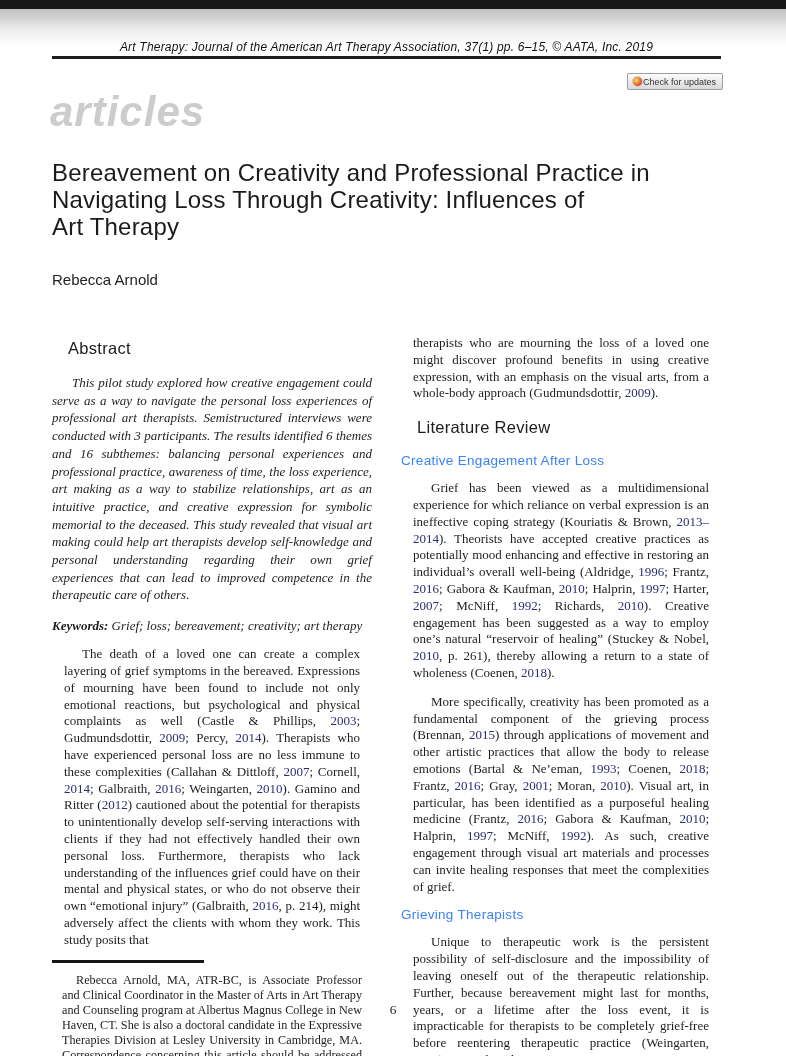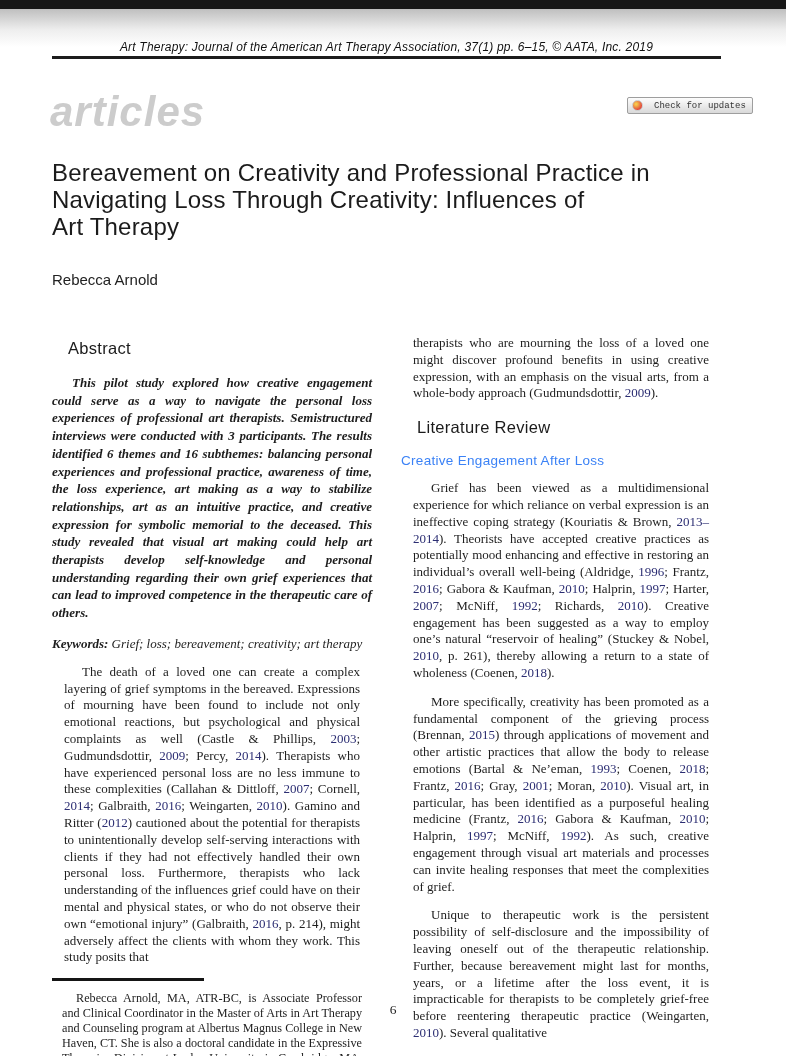--- a/index.html
+++ b/index.html
@@ -30,29 +30,28 @@
     color: #111111;
     white-space: nowrap;
   }
   .header-rule {
     position: absolute; top: 56px; left: 52px; width: 669px; height: 3px;
     background: var(--rule, #1c1c1c);
   }
   .check-updates {
     position: absolute; top: 73px; left: 627px;
     height: 17px; padding: 0 6px 0 4px;
-    display: flex; align-items: center; gap: 11px;
+    display: flex; align-items: center; gap: 0;
     background: linear-gradient(#fdfdfd, #d9d9d9);
     border: 1px solid var(--badge_border, #9e9e9e);
     border-radius: 2px;
-    font-family: Liberation Mono, monospace;
+    font-family: Liberation Sans, sans-serif;
     font-size: 9px; color: #333333;
     cursor: pointer;
     box-sizing: border-box;
-    margin-top: 24px;
   }
   .crossmark {
     width: 11px; height: 11px; border-radius: 50%;
     background: radial-gradient(circle at 35% 35%, #f6c84c 10%, #e2483c 70%);
     border: 1px solid #c9c9c9;
     box-sizing: border-box;
     flex: 0 0 auto;
   }
   .articles-label {
     position: absolute; top: 88px; left: 50px;
@@ -93,21 +92,20 @@
     color: #3b82f6;
     margin: 0;
   }
   .abstract-head { margin-top: 2px; }
   .abstract-text {
     margin: 14px 0 0 0;
     font-style: italic;
     font-size: 13px; line-height: 17.7px;
     text-align: justify;
     text-indent: 20px;
-    font-weight: bold;
   }
   .keywords {
     margin: 13px 0 0 0;
     font-style: italic;
     font-size: 13px; line-height: 17px;
   }
   .keywords .kw-label { font-weight: bold; }
   p.body {
     margin: 12px;
     font-size: 13px; line-height: 16.8px;
@@ -175,20 +173,21 @@
       <div class="footnote-rule"></div>
       <p class="footnote">Rebecca Arnold, MA, ATR-BC, is Associate Professor and Clinical Coordinator in the Master of Arts in Art Therapy and Counseling program at Albertus Magnus College in New Haven, CT. She is also a doctoral candidate in the Expressive Therapies Division at Lesley University in Cambridge, MA. Correspondence concerning this article should be addressed to the author at rarnold@albertus.edu</p>
     </div>
 
     <div class="col">
       <p class="body no-indent"><span>therapists who are mourning the loss of a loved one might discover profound benefits in using creative expression, with an emphasis on the visual arts, from a whole-body approach (Gudmundsdottir, </span><span class="cite">2009</span><span>).</span></p>
       <h2 class="section lit-review">Literature Review</h2>
       <h3 class="subsection sub1">Creative Engagement After Loss</h3>
       <p class="body first-body-right"><span>Grief has been viewed as a multidimensional experience for which reliance on verbal expression is an ineffective coping strategy (Kouriatis &amp; Brown, </span><span class="cite">2013–2014</span><span>). Theorists have accepted creative practices as potentially mood enhancing and effective in restoring an individual’s overall well-being (Aldridge, </span><span class="cite">1996</span><span>; Frantz, </span><span class="cite">2016</span><span>; Gabora &amp; Kaufman, </span><span class="cite">2010</span><span>; Halprin, </span><span class="cite">1997</span><span>; Harter, </span><span class="cite">2007</span><span>; McNiff, </span><span class="cite">1992</span><span>; Richards, </span><span class="cite">2010</span><span>). Creative engagement has been suggested as a way to employ one’s natural “reservoir of healing” (Stuckey &amp; Nobel, </span><span class="cite">2010</span><span>, p. 261), thereby allowing a return to a state of wholeness (Coenen, </span><span class="cite">2018</span><span>).</span></p>
       <p class="body"><span>More specifically, creativity has been promoted as a fundamental component of the grieving process (Brennan, </span><span class="cite">2015</span><span>) through applications of movement and other artistic practices that allow the body to release emotions (Bartal &amp; Ne’eman, </span><span class="cite">1993</span><span>; Coenen, </span><span class="cite">2018</span><span>; Frantz, </span><span class="cite">2016</span><span>; Gray, </span><span class="cite">2001</span><span>; Moran, </span><span class="cite">2010</span><span>). Visual art, in particular, has been identified as a purposeful healing medicine (Frantz, </span><span class="cite">2016</span><span>; Gabora &amp; Kaufman, </span><span class="cite">2010</span><span>; Halprin, </span><span class="cite">1997</span><span>; McNiff, </span><span class="cite">1992</span><span>). As such, creative engagement through visual art materials and processes can invite healing responses that meet the complexities of grief.</span></p>
+      <h3 class="subsection sub2">Grieving Therapists</h3>
       <p class="body after-sub"><span>Unique to therapeutic work is the persistent possibility of self-disclosure and the impossibility of leaving oneself out of the therapeutic relationship. Further, because bereavement might last for months, years, or a lifetime after the loss event, it is impracticable for therapists to be completely grief-free before reentering therapeutic practice (Weingarten, </span><span class="cite">2010</span><span>). Several qualitative</span></p>
     </div>
 
   </div>
 
   <div class="page-number">6</div>
 
 </div>
 
 </body></html>

